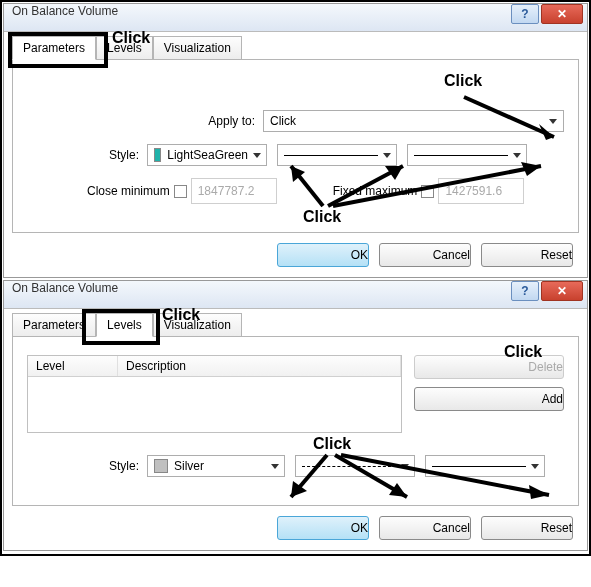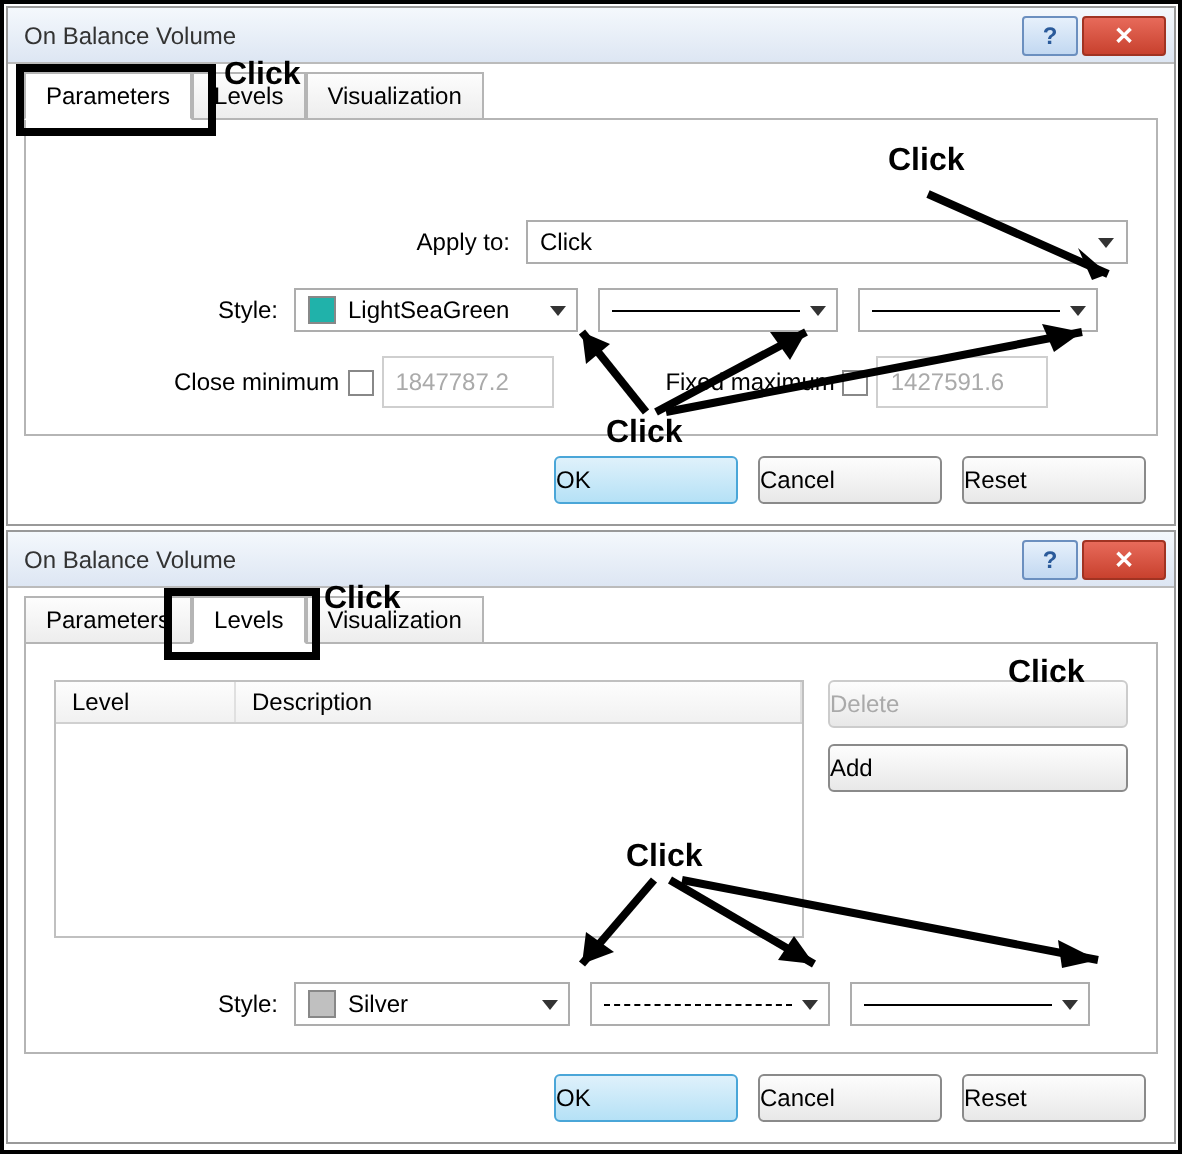--- a/index.html
+++ b/index.html
@@ -1,47 +1,47 @@
 <!DOCTYPE html>
 <html><head>
 <meta charset="utf-8">
 <style>
 * { box-sizing: border-box; margin: 0; padding: 0; font-family: "Segoe UI", Tahoma, sans-serif; font-size: 12px; }
 body { background: #fff; width: 591px; }
 .outer { border: 2px solid #000; padding: 1px; }
 .dialog { border: 1px solid #999; margin-bottom: 2px; background: #fff; }
-.titlebar { height: 28px; background: linear-gradient(to bottom, #f4f8fc, #dde6f3); display: flex; align-items: center; padding: 0 4px 0 8px; border-bottom: 1px solid #bbb; }
+.titlebar { height: 28px; background: linear-gradient(to bottom, #f4f8fc, #dde6f3); display: flex; align-items: flex-start; padding: 0 4px 0 8px; border-bottom: 1px solid #bbb; }
 .titlebar-text { color: #333; flex: 0 0 auto; }
 .titlebar-spacer { flex: 1; }
 .titlebar-btn { width: 28px; height: 20px; margin-left: 2px; display: flex; align-items: center; justify-content: center; border: 1px solid #6b8fbf; border-radius: 2px; cursor: pointer; }
 .help-btn { background: linear-gradient(to bottom, #e6f0fb, #c2d8f1); color: #2a5a9a; font-weight: bold; }
 .close-btn { width: 42px; background: linear-gradient(to bottom, #e76a5a, #c8412e); color: #fff; font-weight: bold; border-color: #a03322; }
 .client { padding: 4px 8px 8px 8px; position: relative; }
 .tabs { display: flex; margin-bottom: -1px; }
 .tab { padding: 4px 10px; border: 1px solid #b5b5b5; background: linear-gradient(to bottom, #fdfdfd, #ededed); border-bottom: 1px solid #b5b5b5; cursor: pointer; position: relative; }
 .tab.active { background: #fff; border-bottom: 1px solid #fff; z-index: 2; }
-.tab-content { border: 1px solid #b5b5b5; padding: 18px 14px 13px 14px; background: #fff; position: relative; }
+.tab-content { border: 1px solid #b5b5b5; padding: 18px 14px 28px 14px; background: #fff; position: relative; }
 .hl-box { position: absolute; border: 4px solid #000; pointer-events: none; z-index: 30; }
 .ann { position: absolute; font-weight: 900; font-size: 16px; color: #000; z-index: 31; pointer-events: none; }
 .arrow { position: absolute; z-index: 31; pointer-events: none; }
 .row { display: flex; align-items: center; margin-bottom: 12px; }
 .label { text-align: right; padding-right: 8px; }
 .combo { height: 22px; border: 1px solid #adadad; background: #fff; display: flex; align-items: center; padding: 0 18px 0 6px; position: relative; cursor: pointer; }
 .combo::after { content: ""; position: absolute; right: 5px; top: 8px; border-left: 4px solid transparent; border-right: 4px solid transparent; border-top: 5px solid #333; }
 .combo.wide::after { right: 6px; }
 .color-swatch { width: 14px; height: 14px; margin-right: 6px; border: 1px solid #888; }
 .line-sample { flex: 1; height: 1px; background: #000; }
 .line-sample.dashed { background: none; border-top: 1px dashed #000; height: 0; }
 .checkbox { width: 13px; height: 13px; border: 1px solid #888; background: #fff; margin: 0 4px; cursor: pointer; }
 .textval { height: 26px; border: 1px solid #cfcfcf; color: #aaa; padding: 0 6px; display: flex; align-items: center; background: #fff; }
 .btnbar { display: flex; justify-content: flex-end; gap: 10px; padding: 10px 6px 2px 6px; }
-.btn { width: 92px; height: 24px; border: 1px solid #8a8a8a; border-radius: 3px; background: linear-gradient(to bottom, #fdfdfd,#e8e8e8); cursor: pointer; display: flex; align-items: center; justify-content: flex-start; }
+.btn { width: 92px; height: 24px; border: 1px solid #8a8a8a; border-radius: 3px; background: linear-gradient(to bottom, #fdfdfd,#e8e8e8); cursor: pointer; display: flex; align-items: center; justify-content: flex-end; }
 .btn.primary { background: linear-gradient(to bottom,#dff1fb,#b5e1f6); border-color: #4aa6d8; }
 .btn.disabled { color: #aaa; border-color: #ccc; cursor: default; }
-.listview { border: 1px solid #c0c0c0; height: 129px; background: #fff; }
+.listview { border: 1px solid #c0c0c0; height: 78px; background: #fff; }
 .listheader { display: flex; border-bottom: 1px solid #d0d0d0; background: linear-gradient(to bottom,#fdfdfd,#f1f1f1); }
 .listheader .col { padding: 3px 8px; border-right: 1px solid #e0e0e0; }
 .rightpane { width: 150px; display: flex; flex-direction: column; gap: 8px; }
 </style>
 </head>
 <body>
 
 <div class="outer">
 
 <div class="dialog">
@@ -71,21 +71,21 @@
     </div>
     <div class="tab-content" style="padding-top:50px;">
       <div class="row">
         <div class="label" style="width:236px;">Apply to:</div>
         <div class="combo wide" style="flex:1;">
               <span>Click</span>
             </div>
       </div>
       <div class="row">
         <div class="label" style="width:120px;">Style:</div>
-        <div class="combo" style="width:142px;align-items:center;">
+        <div class="combo" style="width:120px;align-items:center;">
           <div class="color-swatch" style="background:#20B2AA"></div>
           <span>LightSeaGreen</span>
         </div>
         <div style="width:10px;"></div>
         <div class="combo" style="width:120px;">
               <div class="line-sample"></div>
             </div>
         <div style="width:10px;"></div>
         <div class="combo" style="width:120px;">
               <div class="line-sample"></div>

